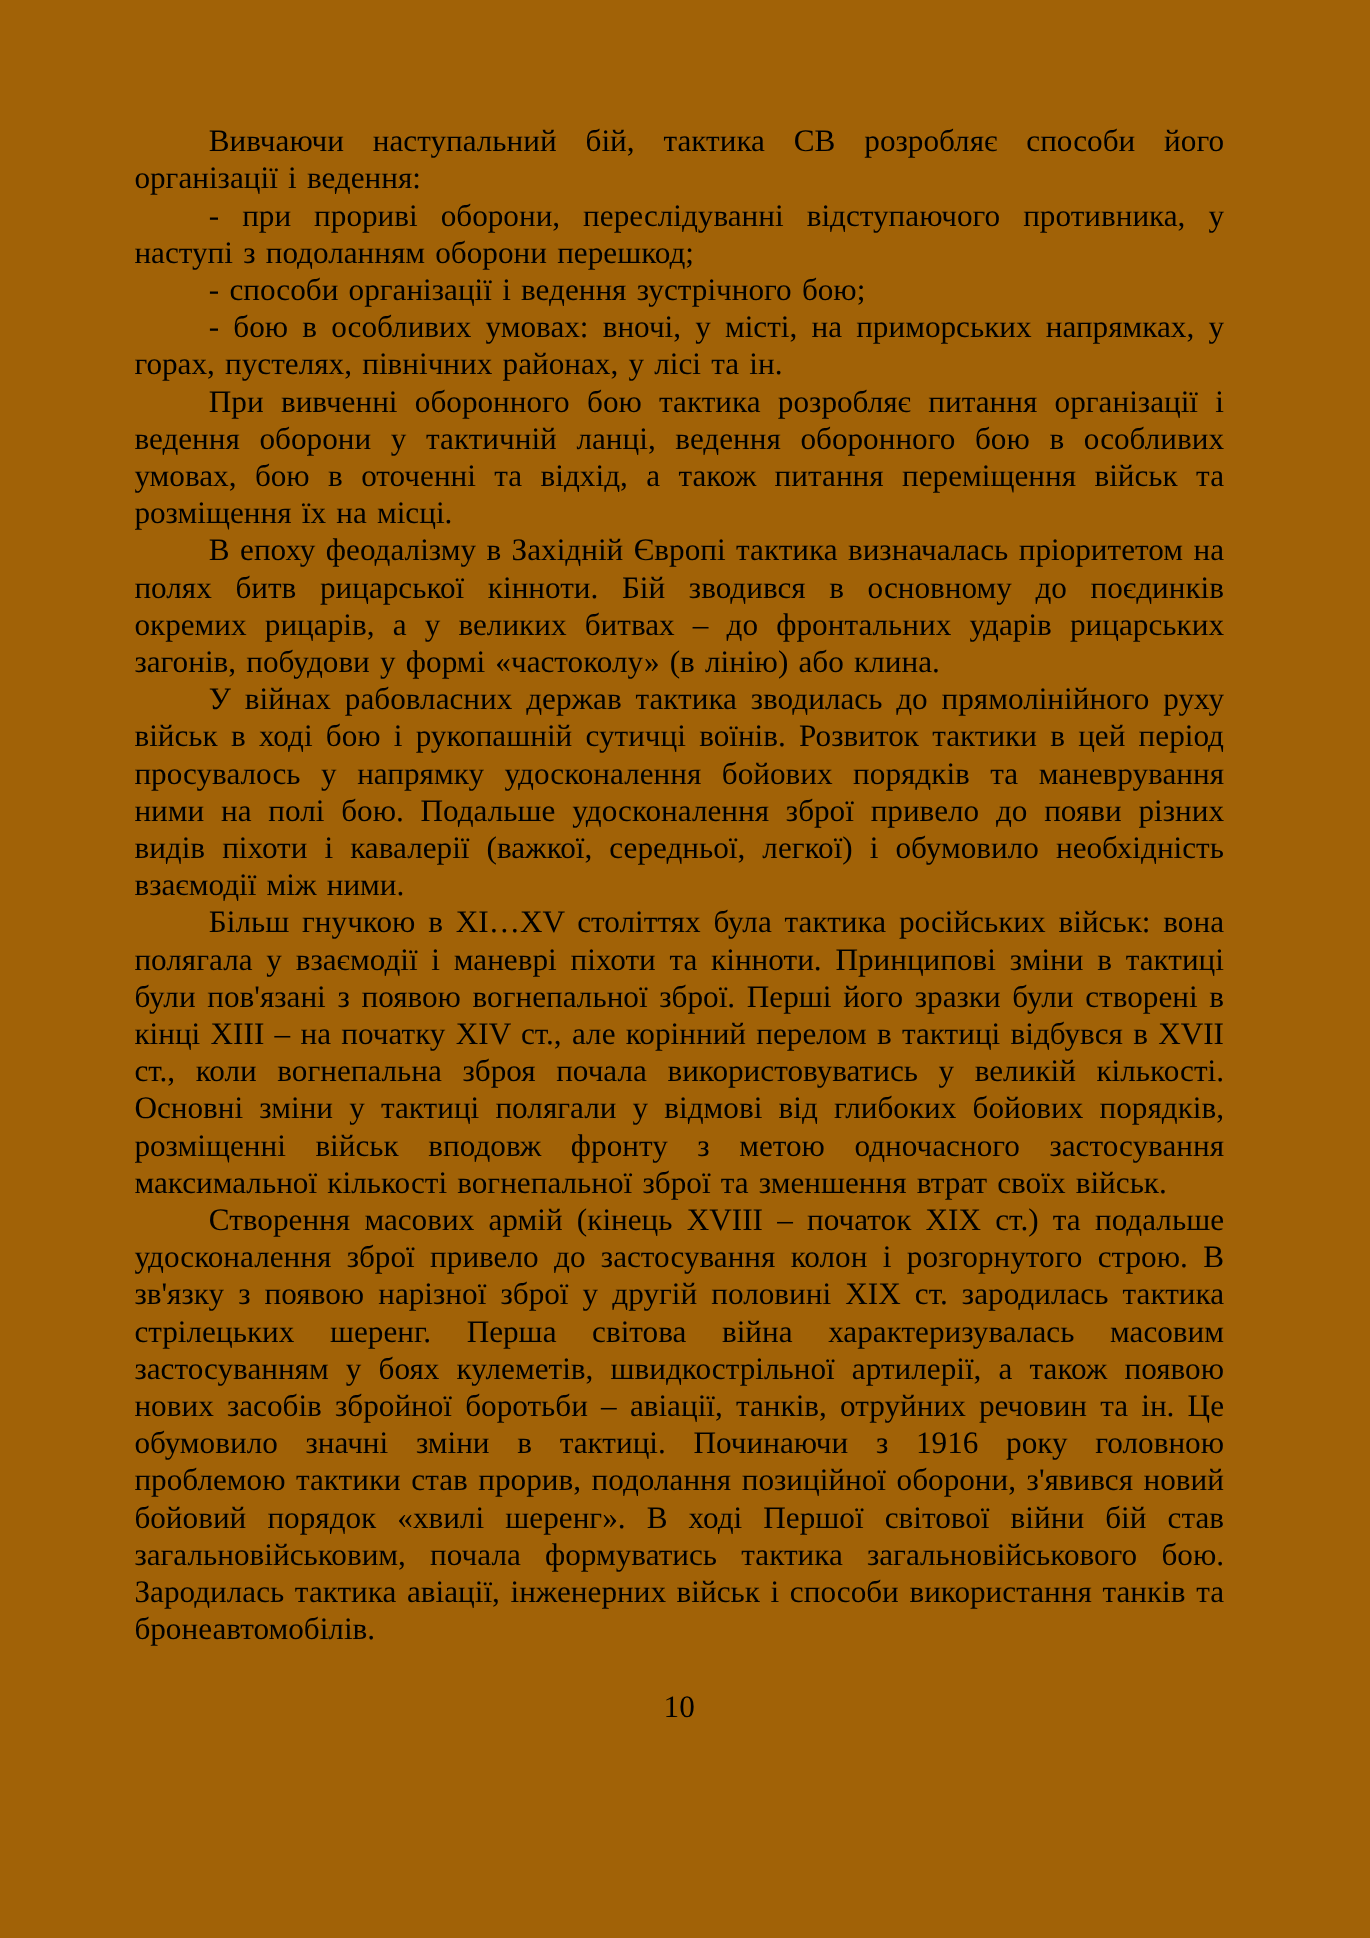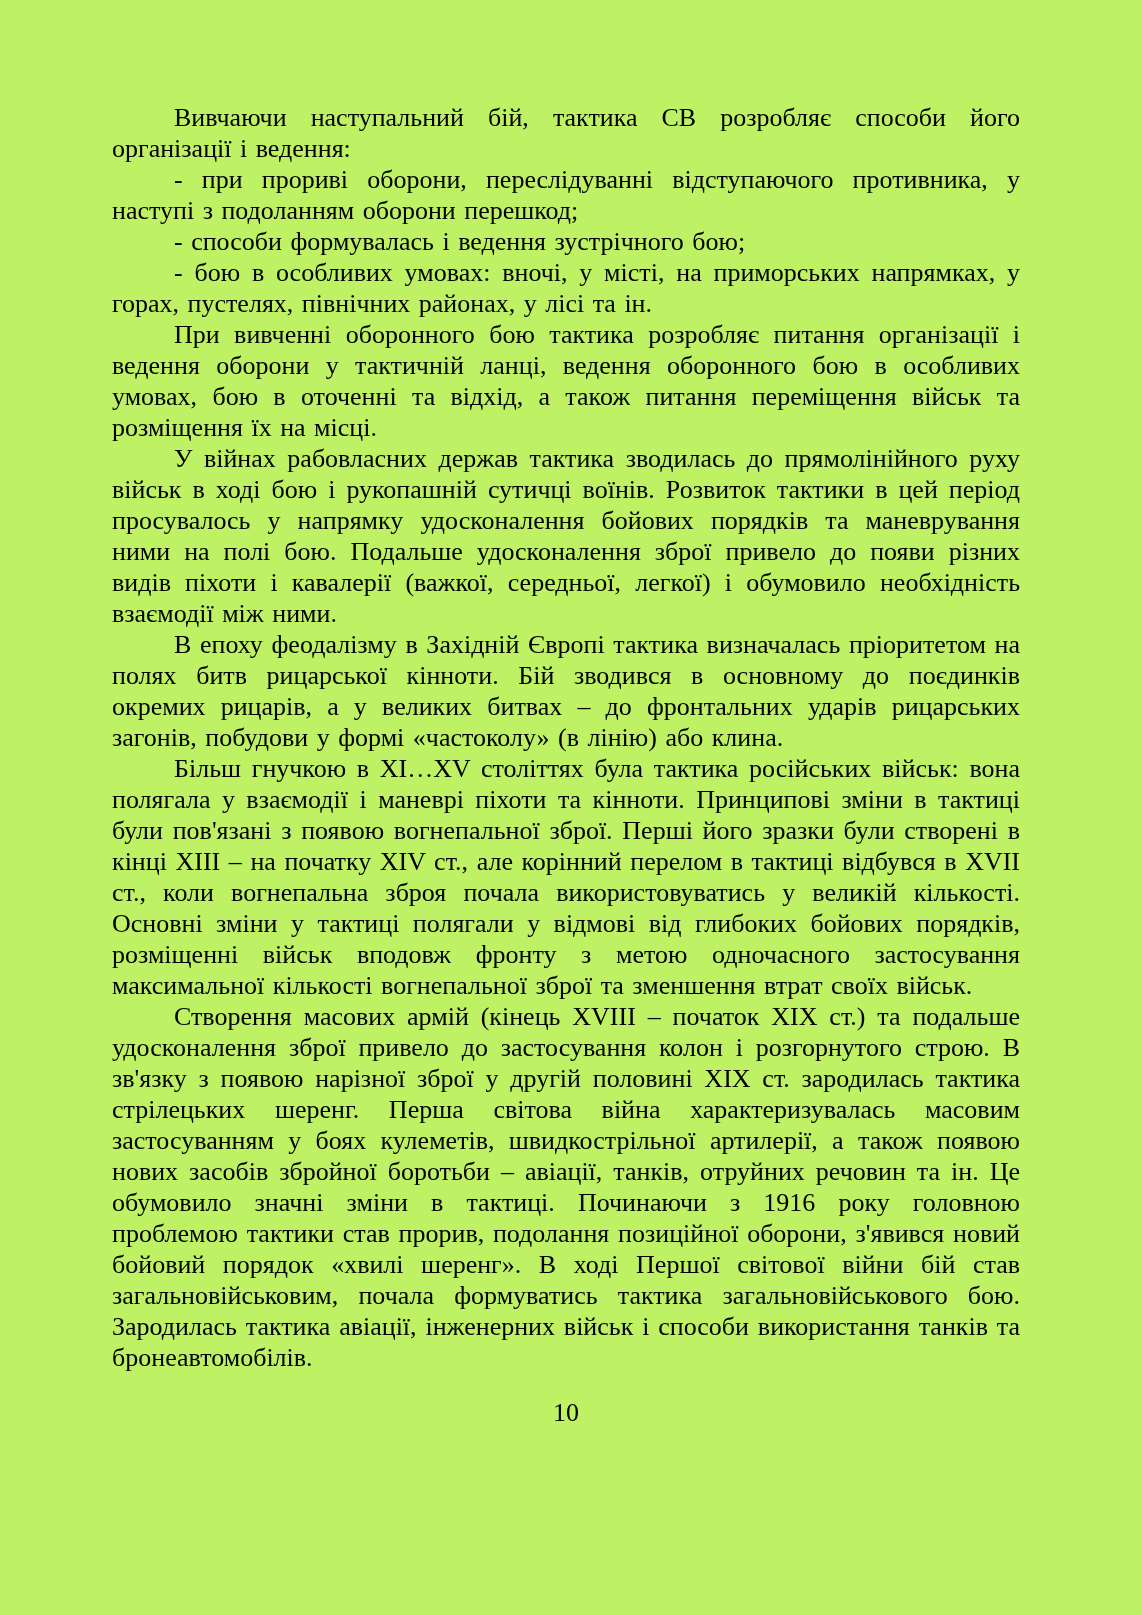--- a/index.html
+++ b/index.html
@@ -5,53 +5,53 @@
   html, body {
     margin: 0;
     padding: 0;
     background: #ffffff;
   }
   .scan-page {
     position: relative;
     width: 1142px;
     height: 1615px;
     box-sizing: border-box;
-    background: #bef264;
+    background: #a16207;
     color: #000000;
     font-family: "Liberation Serif", "DejaVu Serif", serif;
     font-size: 26px;
     line-height: 31px;
     padding: 102px 122px 0 112px;
     overflow: hidden;
   }
   .doc-body p {
     margin: 0;
     text-indent: 62px;
     text-align: justify;
     word-spacing: 2px;
   }
   .doc-body p.continues {
     
     text-align-last: justify;
   }
   .page-number {
-    margin-top: 24px;
+    margin-top: 34px;
     text-align: center;
     text-indent: 0;
   }
 </style>
 </head>
 <body>
 
 <div class="scan-page">
   <div class="doc-body">
     <p>Вивчаючи наступальний бій, тактика СВ розробляє способи його організації і ведення:</p>
     <p>- при прориві оборони, переслідуванні відступаючого противника, у наступі з подоланням оборони перешкод;</p>
-    <p>- способи формувалась і ведення зустрічного бою;</p>
+    <p>- способи організації і ведення зустрічного бою;</p>
     <p>- бою в особливих умовах: вночі, у місті, на приморських напрямках, у горах, пустелях, північних районах, у лісі та ін.</p>
     <p>При вивченні оборонного бою тактика розробляє питання організації і ведення оборони у тактичній ланці, ведення оборонного бою в особливих умовах, бою в оточенні та відхід, а також питання переміщення військ та розміщення їх на місці.</p>
+    <p>В епоху феодалізму в Західній Європі тактика визначалась пріоритетом на полях битв рицарської кінноти. Бій зводився в основному до поєдинків окремих рицарів, а у великих битвах – до фронтальних ударів рицарських загонів, побудови у формі «частоколу» (в лінію) або клина.</p>
     <p>У війнах рабовласних держав тактика зводилась до прямолінійного руху військ в ході бою і рукопашній сутичці воїнів. Розвиток тактики в цей період просувалось у напрямку удосконалення бойових порядків та маневрування ними на полі бою. Подальше удосконалення зброї привело до появи різних видів піхоти і кавалерії (важкої, середньої, легкої) і обумовило необхідність взаємодії між ними.</p>
-    <p>В епоху феодалізму в Західній Європі тактика визначалась пріоритетом на полях битв рицарської кінноти. Бій зводився в основному до поєдинків окремих рицарів, а у великих битвах – до фронтальних ударів рицарських загонів, побудови у формі «частоколу» (в лінію) або клина.</p>
     <p>Більш гнучкою в XI…XV століттях була тактика російських військ: вона полягала у взаємодії і маневрі піхоти та кінноти. Принципові зміни в тактиці були пов'язані з появою вогнепальної зброї. Перші його зразки були створені в кінці XIII – на початку XIV ст., але корінний перелом в тактиці відбувся в XVII ст., коли вогнепальна зброя почала використовуватись у великій кількості. Основні зміни у тактиці полягали у відмові від глибоких бойових порядків, розміщенні військ вподовж фронту з метою одночасного застосування максимальної кількості вогнепальної зброї та зменшення втрат своїх військ.</p>
     <p>Створення масових армій (кінець XVIII – початок XIX ст.) та подальше удосконалення зброї привело до застосування колон і розгорнутого строю. В зв'язку з появою нарізної зброї у другій половині XIX ст. зародилась тактика стрілецьких шеренг. Перша світова війна характеризувалась масовим застосуванням у боях кулеметів, швидкострільної артилерії, а також появою нових засобів збройної боротьби – авіації, танків, отруйних речовин та ін. Це обумовило значні зміни в тактиці. Починаючи з 1916 року головною проблемою тактики став прорив, подолання позиційної оборони, з'явився новий бойовий порядок «хвилі шеренг». В ході Першої світової війни бій став загальновійськовим, почала формуватись тактика загальновійськового бою. Зародилась тактика авіації, інженерних військ і способи використання танків та бронеавтомобілів.</p>
     <div class="page-number">10</div>
   </div>
 </div>
 
 </body></html>

